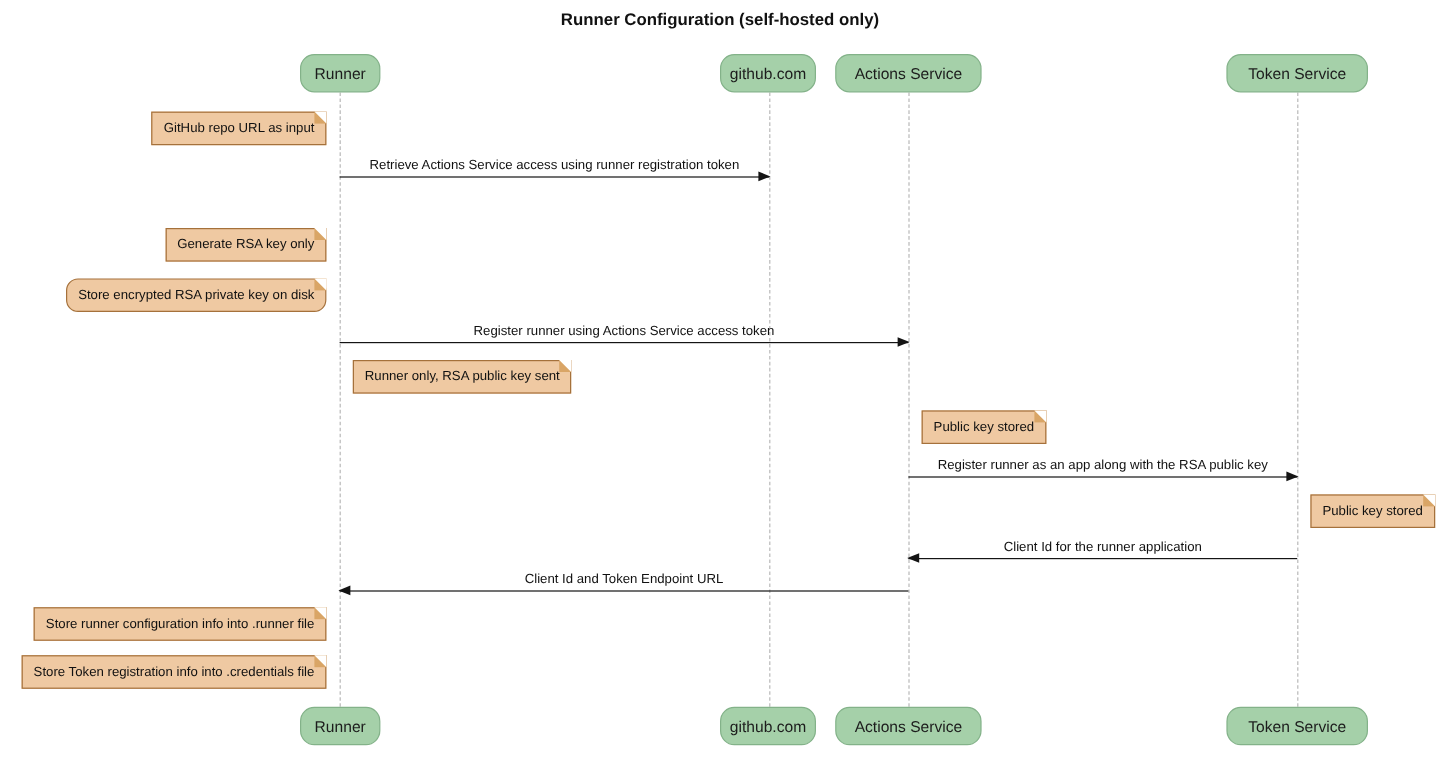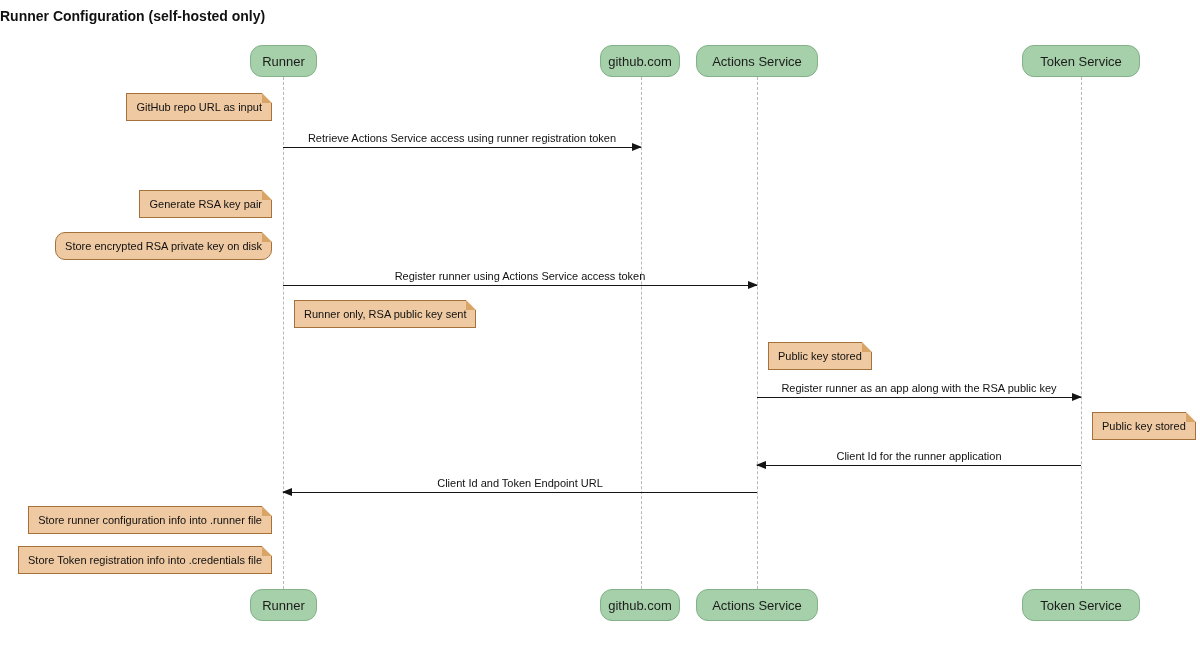--- a/index.html
+++ b/index.html
@@ -13,20 +13,21 @@
     width: 1200px;
     height: 647px;
     background: #ffffff;
     overflow: hidden;
   }
   .diagram-title {
     position: absolute;
     left: 0;
     top: 8px;
     width: 1200px;
+    text-align: center;
     font-size: 14px;
     font-weight: bold;
     color: #111111;
   }
   .lifeline {
     position: absolute;
     top: 77px;
     height: 512px;
     width: 0;
     border-left: 1px dashed #b8b8b8;
@@ -147,21 +148,21 @@
     <div class="msg-label">Client Id for the runner application</div>
     <div class="msg-line dir-left"></div>
   </div>
 
   <div class="msg" style="left:283px; top:476px; width:474px;">
     <div class="msg-label">Client Id and Token Endpoint URL</div>
     <div class="msg-line dir-left"></div>
   </div>
 
   <div class="note" style="right:928px; top:93px;">GitHub repo URL as input</div>
-  <div class="note" style="right:928px; top:190px;">Generate RSA key pair</div>
+  <div class="note" style="right:928px; top:190px;">Generate RSA key only</div>
   <div class="note" style="right:928px; top:232px;border-radius:10px;">Store encrypted RSA private key on disk</div>
   <div class="note" style="left:294px; top:300px;">Runner only, RSA public key sent</div>
   <div class="note" style="left:768px; top:342px;">Public key stored</div>
   <div class="note" style="left:1092px; top:412px;">Public key stored</div>
   <div class="note" style="right:928px; top:506px;">Store runner configuration info into .runner file</div>
   <div class="note" style="right:928px; top:546px;">Store Token registration info into .credentials file</div>
 
 </div>
 
 </body></html>

